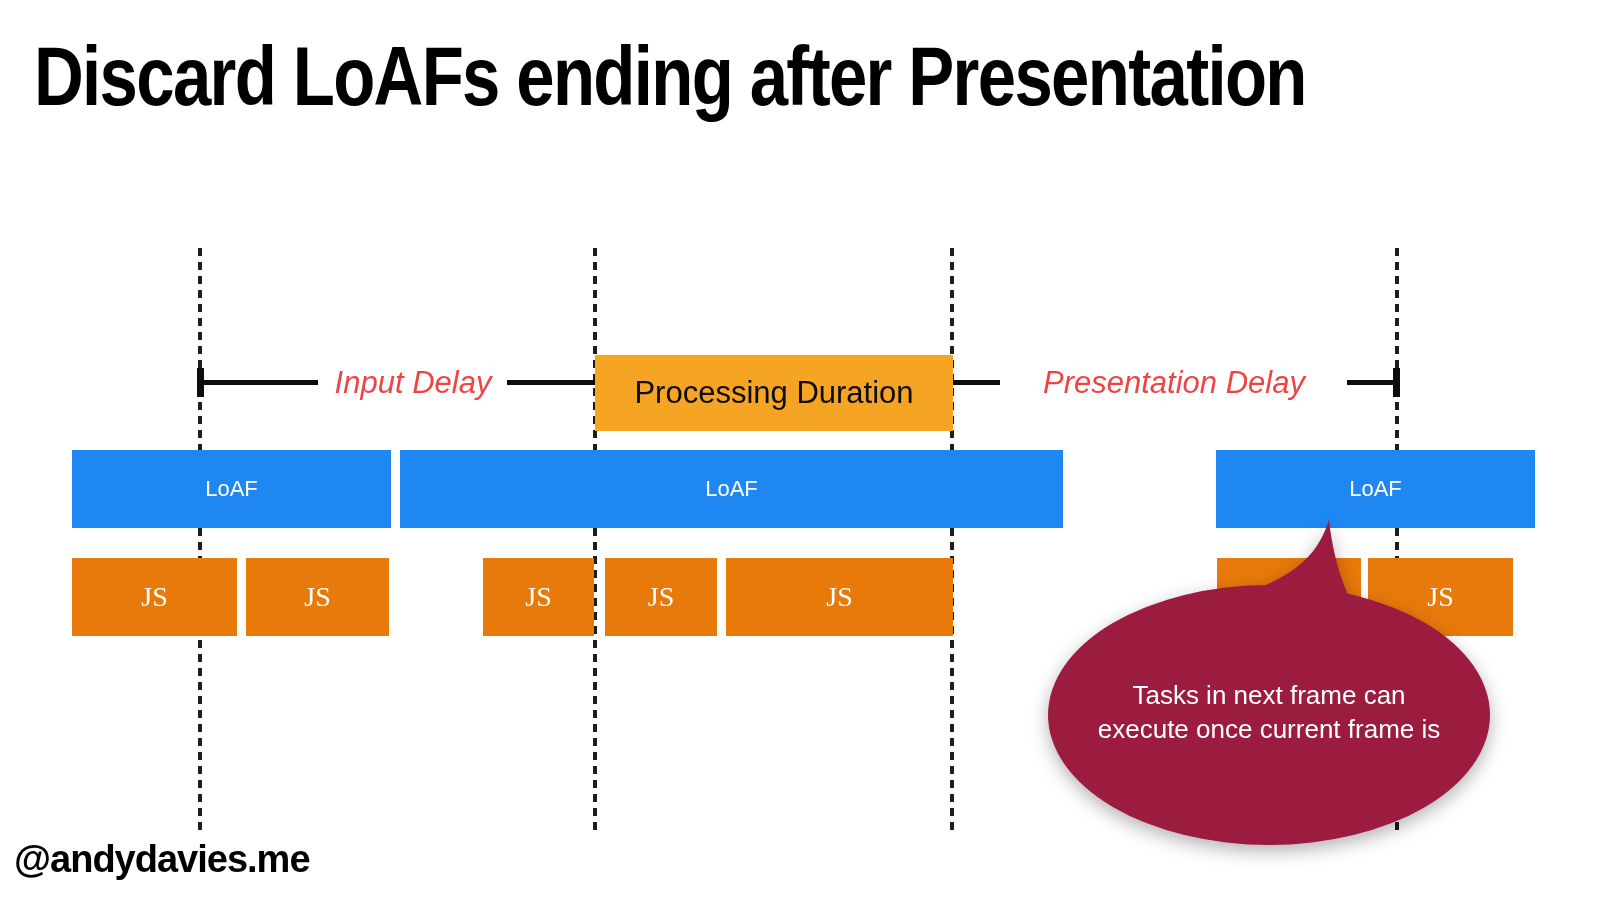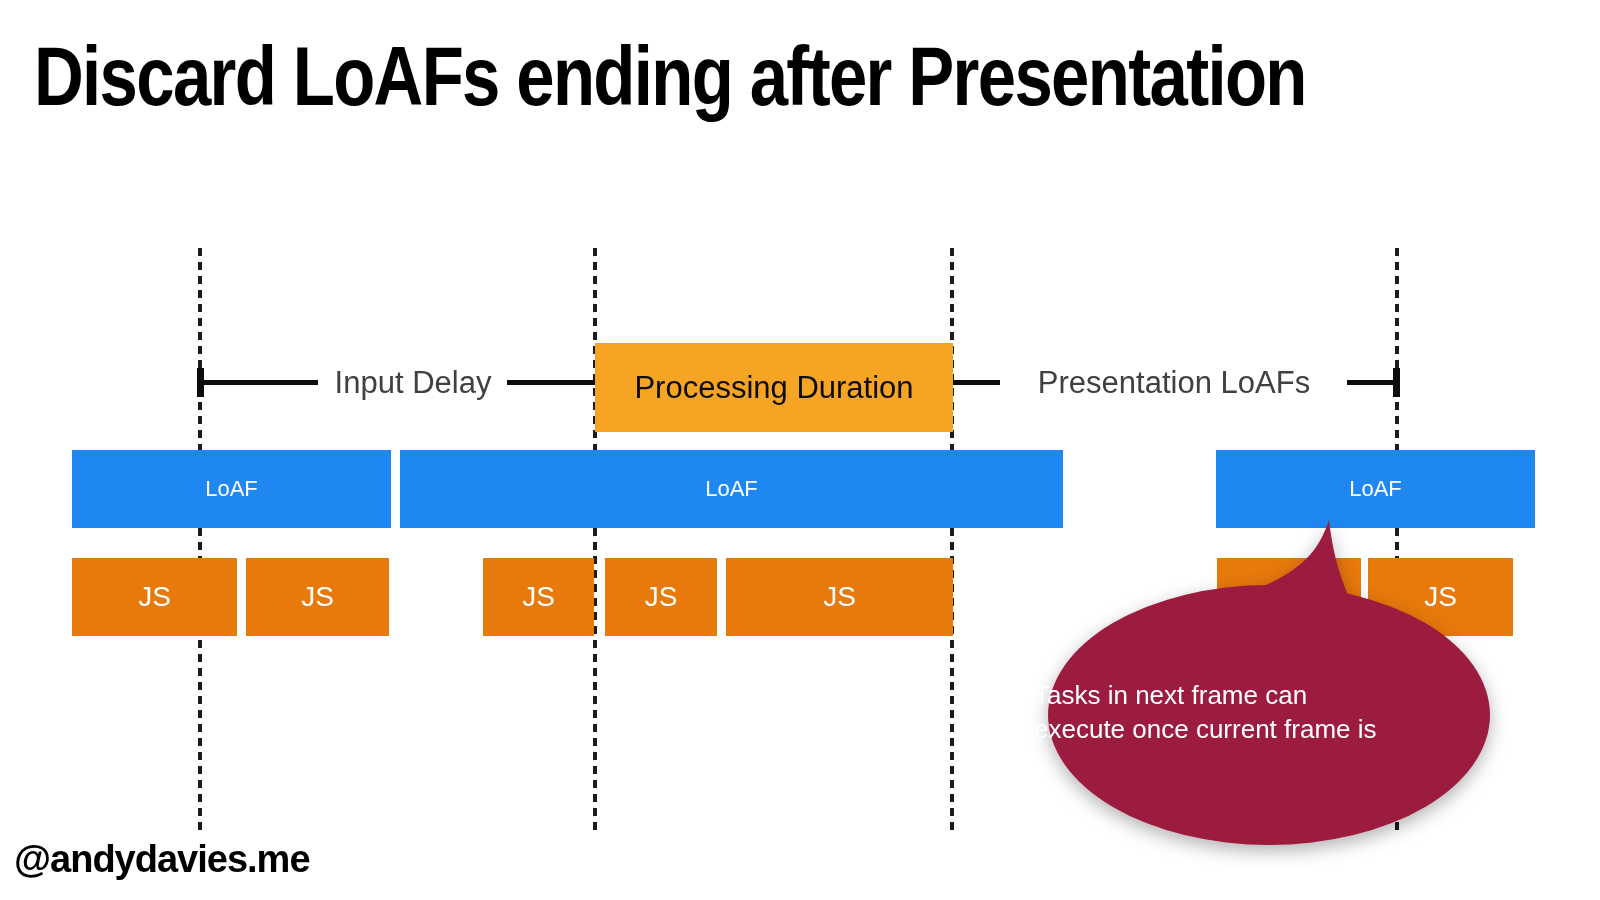--- a/index.html
+++ b/index.html
@@ -16,41 +16,41 @@
   
   .dash{
     position:absolute;width:4px;
     background:repeating-linear-gradient(to bottom,#1c1c1c 0 8px,transparent 8px 14px);
   }
   
   .hline{position:absolute;top:380px;height:5px;background:#0d0d0d;}
   .cap{position:absolute;top:368px;width:7px;height:29px;background:#0d0d0d;}
   .tlabel{
     position:absolute;top:363px;height:40px;line-height:40px;
-    font-size:31px;color:#404040;white-space:nowrap;transform:translateX(-50%);
+    font-size:31px;color:#ef4444;white-space:nowrap;transform:translateX(-50%);font-style:italic;
   }
   .procbox{
-    position:absolute;left:595px;top:343px;width:358px;height:89px;
+    position:absolute;left:595px;top:355px;width:358px;height:76px;
     background:var(--processing-amber);color:#0d0d0d;font-size:31px;
     display:flex;align-items:center;justify-content:center;white-space:nowrap;
   }
   
   .loaf{
     position:absolute;background:var(--loaf-blue);color:#fff;font-size:22px;
     display:flex;align-items:center;justify-content:center;
   }
   .jsb{
     position:absolute;background:var(--js-orange);color:#fff;font-size:28px;
-    display:flex;align-items:center;justify-content:center;
+    display:flex;align-items:center;justify-content:center;font-family:Liberation Serif, serif;
   }
   
   .bubble-svg{position:absolute;left:0;top:0;pointer-events:none;color:var(--callout-maroon);}
   .callout-text{
     position:absolute;left:1269px;top:712px;transform:translate(-50%,-50%);
-    width:470px;color:#fff;font-size:26px;line-height:34px;
+    width:470px;text-align:center;color:#fff;font-size:26px;line-height:34px;
   }
   
   .handle{
     position:absolute;left:14px;top:838px;color:#000;
     font-size:38px;font-weight:bold;letter-spacing:-1px;white-space:nowrap;
   }
 </style>
 </head>
 <body>
 
@@ -68,21 +68,21 @@
   <div class="cap" style="left:197px"></div>
   <div class="hline" style="left:202px;width:116px"></div>
   <div class="tlabel" style="left:413px">Input Delay</div>
   <div class="hline" style="left:507px;width:88px"></div>
 
   <div class="procbox">
     <span>Processing Duration</span>
   </div>
 
   <div class="hline" style="left:953px;width:47px"></div>
-  <div class="tlabel" style="left:1174px">Presentation LoAFs</div>
+  <div class="tlabel" style="left:1174px">Presentation Delay</div>
   <div class="hline" style="left:1347px;width:47px"></div>
   <div class="cap" style="left:1393px"></div>
 
   <div id="bar-layer">
       <div class="loaf" style="left: 72px; top: 450px; width: 319px; height: 78px;">
         <span>LoAF</span>
       </div>
       <div class="loaf" style="left: 400px; top: 450px; width: 663px; height: 78px;">
         <span>LoAF</span>
       </div>

